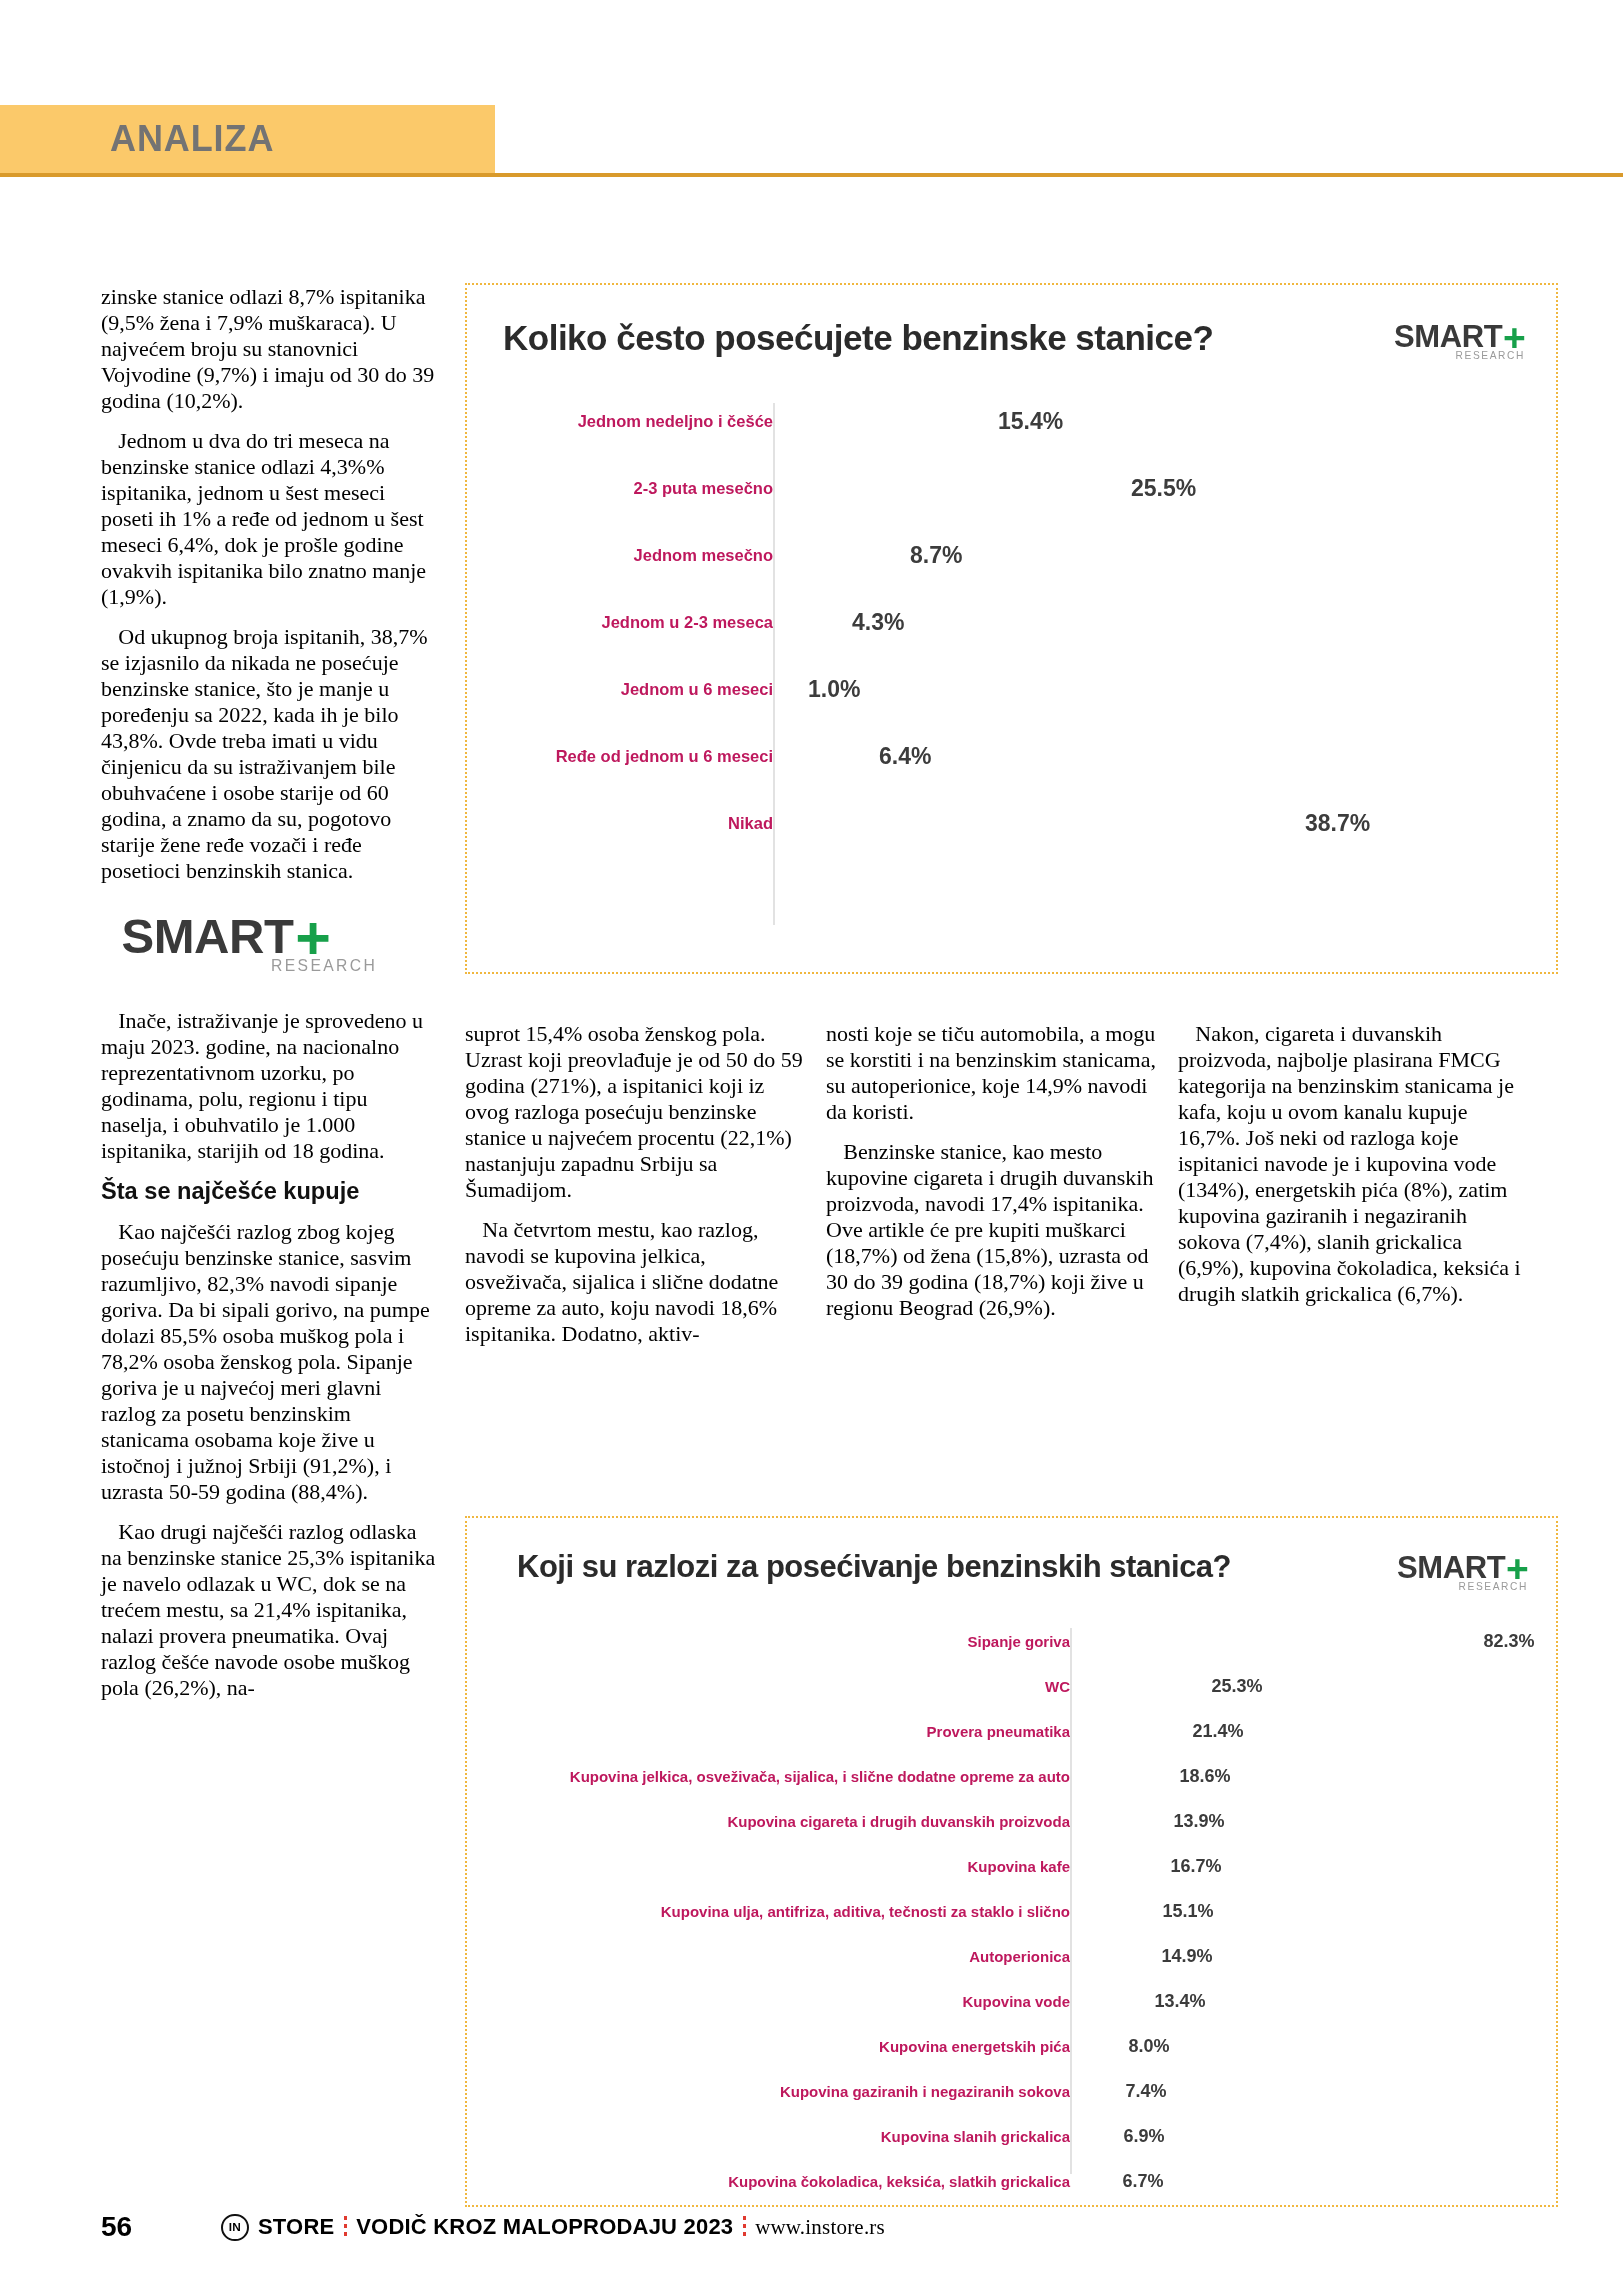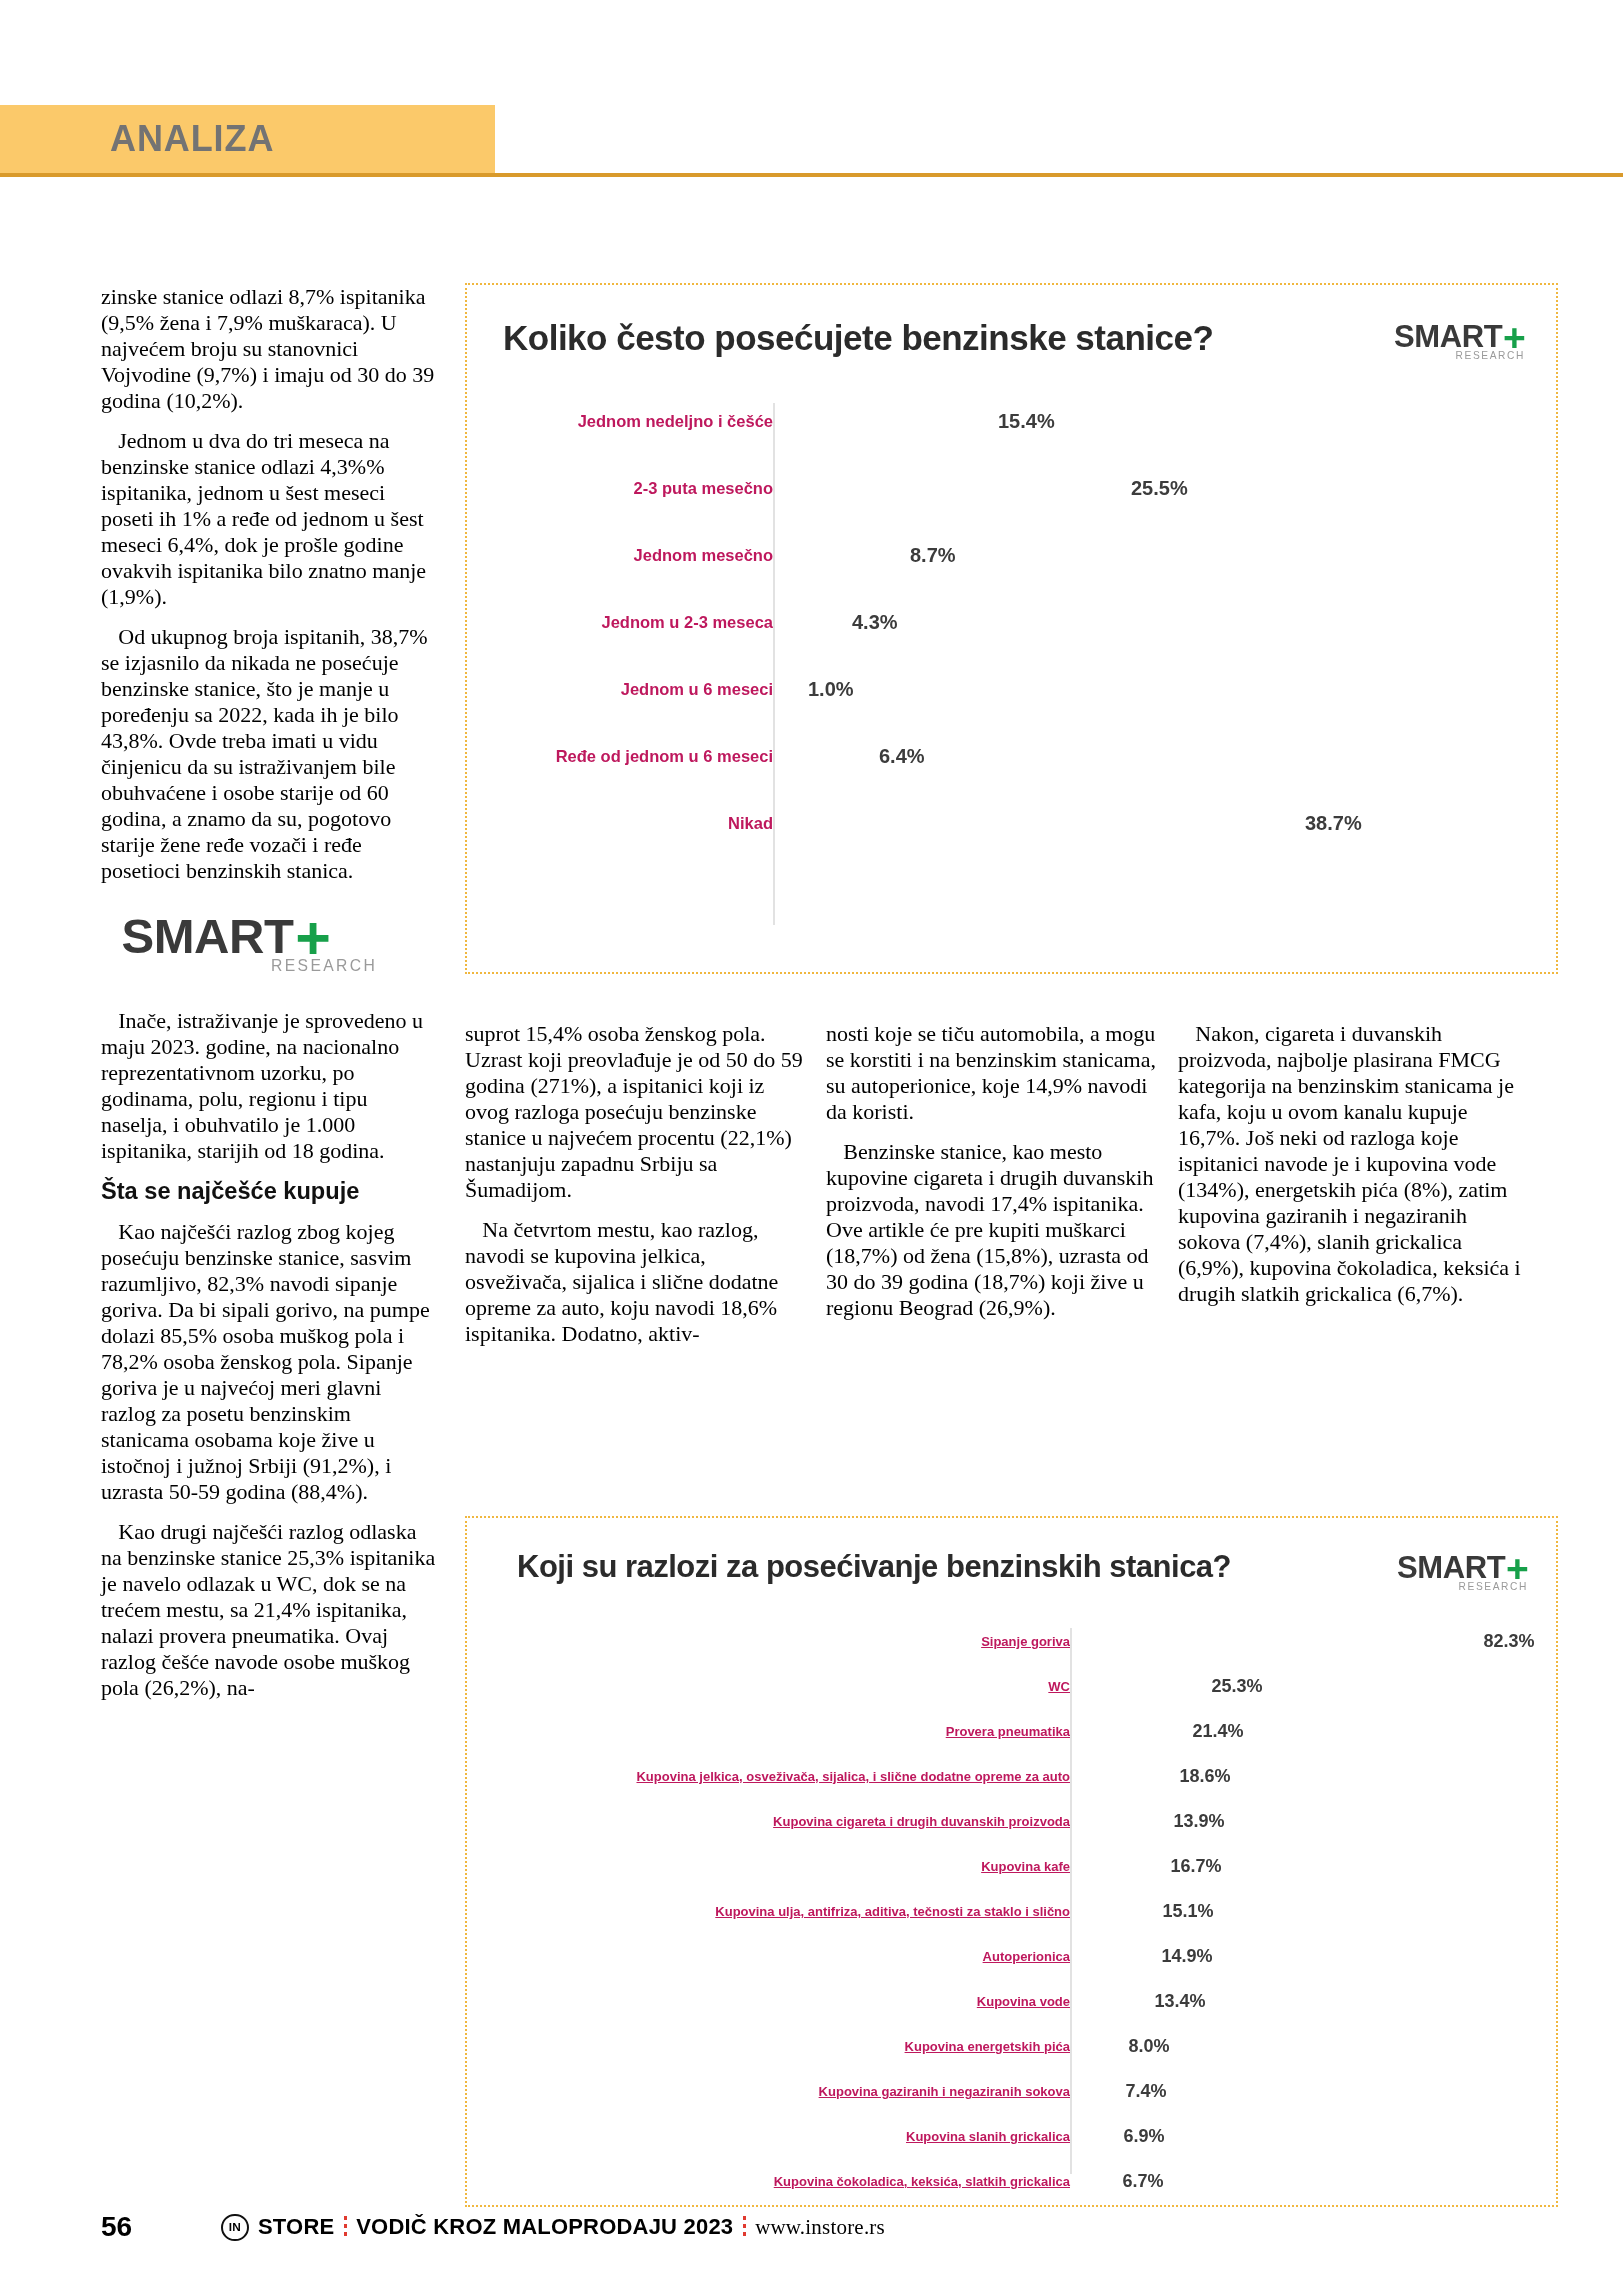--- a/index.html
+++ b/index.html
@@ -79,26 +79,26 @@
   .bar{background:#15773a;height:100%;}
   .bval{
     font-family:"Liberation Sans", sans-serif;font-weight:bold;
     color:#3c3c3c;margin-left:9.4px;white-space:nowrap;
   }
 
   
   #chart1 .chart-title{font-size:35px;}
   #chart1 .brow{height:36px;margin-bottom:31px;}
   #chart1 .blabel{width:259px;font-size:16.5px;padding-right:12.6px;}
-  #chart1 .bval{font-size:20px;}
+  #chart1 .bval{font-size:23px;}
 
   
   #chart2 .chart-title{font-size:31px;}
   #chart2 .brow{height:27px;margin-bottom:18px;}
-  #chart2 .blabel{width:565px;font-size:13px;padding-right:11px;text-decoration:underline;}
+  #chart2 .blabel{width:565px;font-size:15px;padding-right:11px;}
   #chart2 .bval{font-size:18px;}
 
   
   .footer{position:absolute;left:0;bottom:0;width:1623px;height:86px;}
   .pg-num{
     position:absolute;left:101px;top:1.6px;
     font-family:"Liberation Sans", sans-serif;font-weight:bold;font-size:28px;
   }
   .foot-strip{
     position:absolute;left:221px;top:4.7px;

